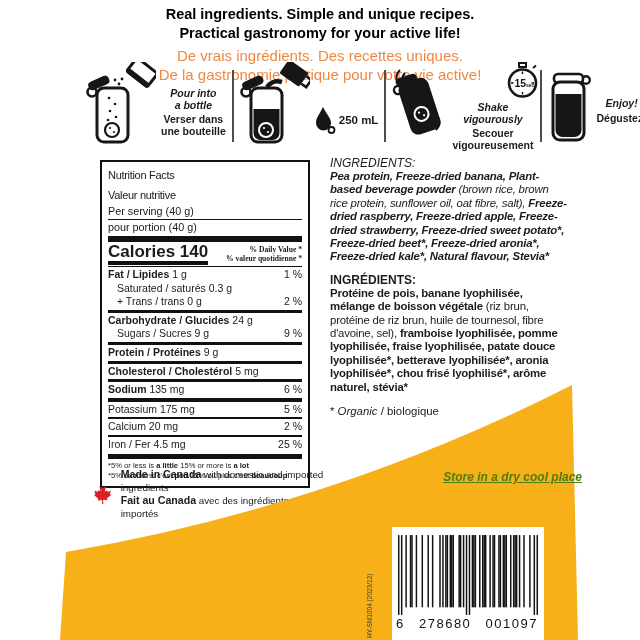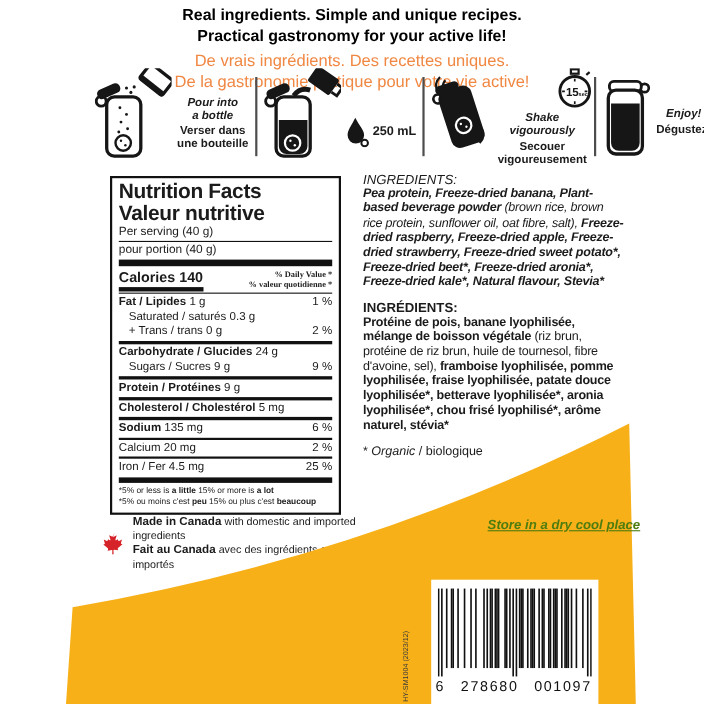--- a/index.html
+++ b/index.html
@@ -22,27 +22,27 @@
   .lbl-fr{font-size:10.5px;font-weight:bold;line-height:11.5px;white-space:pre-line;margin-top:3px;}
   .vol-wrap{display:flex;align-items:center;margin-top:44px;margin-left:4px;}
   .vol-label{font-size:11.5px;font-weight:bold;margin-left:3px;}
   .s3-right{display:flex;flex-direction:column;margin-left:4px;}
   .s3-right .step-labels{margin-top:2px;margin-left:0;}
   .stopwatch{align-self:flex-end;margin-right:-6px;}
 
   
   .nfp{position:absolute;left:100px;top:160px;width:210px;box-sizing:border-box;
        border:2.5px solid #111;background:#fff;padding:3px 6px 5px 6px;}
-  .nfp-title{font-size:19px;font-weight:bold;line-height:20px;letter-spacing:-0.3px;}
+  .nfp-title{font-size:11px;font-weight:normal;line-height:20px;letter-spacing:-0.3px;}
   .nfp-serv{font-size:10.8px;line-height:13px;}
   .rule1{height:0;border-top:1px solid #111;margin:1px 0;}
   .bar7{height:6px;background:#111;margin:2px 0 1px 0;}
   .bar5{height:5px;background:#111;margin:2px 0 2px 0;}
   .cal-row{display:flex;justify-content:space-between;align-items:flex-start;margin-top:2px;}
-  .cal-left{font-size:13px;font-weight:bold;line-height:15px;}
+  .cal-left{font-size:17px;font-weight:bold;line-height:15px;}
   .cal-bar{height:4px;background:#111;margin-top:2px;}
   .dv-head{text-align:right;font-size:7.6px;font-weight:bold;line-height:9px;margin-top:1px;font-family:Liberation Serif, serif;}
   .nrows{margin-top:1px;}
   .nrow{display:flex;justify-content:space-between;font-size:10.5px;line-height:13.6px;}
   .nrow .nl b{font-weight:bold;}
   .nrow .nv{font-weight:normal;}
   .ind .nl{padding-left:9px;}
   .sep2{border-top:2px solid #111;padding-top:1px;margin-top:1px;}
   .sep3{border-top:3px solid #111;padding-top:1px;margin-top:1px;}
   .sep4{border-top:4px solid #111;padding-top:1px;margin-top:1px;}
@@ -260,20 +260,24 @@
           <span class="nl"><b>Protein / Protéines</b><span> 9 g</span></span>
           <span class="nv"></span>
         </div>
       <div class="nrow sep3">
           <span class="nl"><b>Cholesterol / Cholestérol</b><span> 5 mg</span></span>
           <span class="nv"></span>
         </div>
       <div class="nrow sep3">
           <span class="nl"><b>Sodium</b><span> 135 mg</span></span>
           <span class="nv">6 %</span>
+        </div>
+      <div class="nrow sep4">
+          <span class="nl"><span>Potassium 175 mg</span></span>
+          <span class="nv">5 %</span>
         </div>
       <div class="nrow sep2">
           <span class="nl"><span>Calcium 20 mg</span></span>
           <span class="nv">2 %</span>
         </div>
       <div class="nrow sep2">
           <span class="nl"><span>Iron / Fer 4.5 mg</span></span>
           <span class="nv">25 %</span>
         </div>
     </div>

